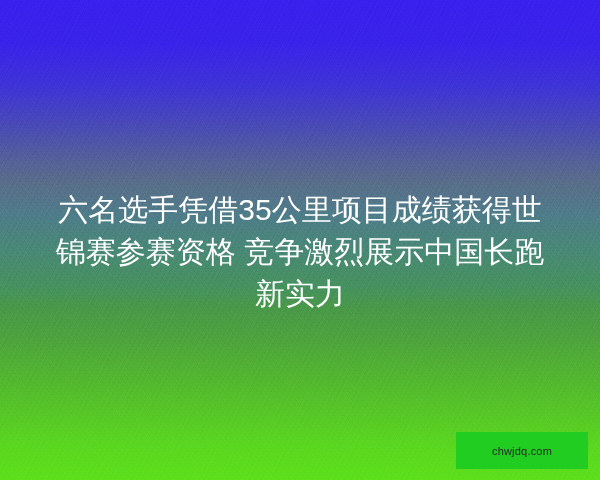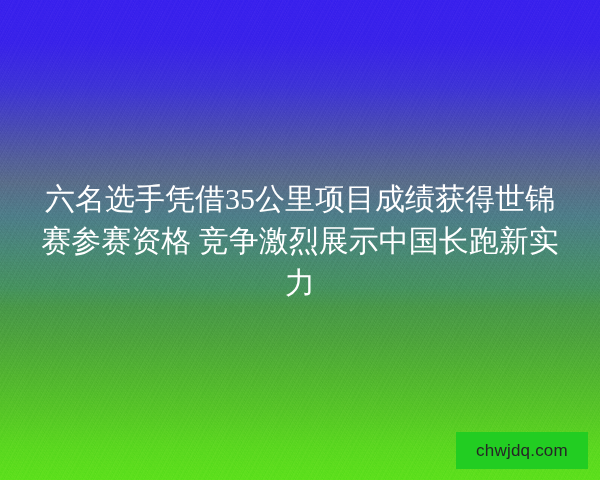--- a/index.html
+++ b/index.html
@@ -86,44 +86,44 @@
   }
   
   #headline-block {
     position: absolute;
     left: 37px;
     top: 178px;
     width: 526px;
     text-align: center;
   }
   #headline {
-    margin: 0;
+    margin: 11px;
     color: #ffffff;
     font-size: 30px;
     font-weight: 400;
     line-height: 42px;
     letter-spacing: 0px;
     word-break: break-all;
-    font-family: Liberation Serif, serif;
+    font-family: Liberation Sans, sans-serif;
   }
   
   #watermark-badge {
     position: absolute;
     left: 456px;
     top: 432px;
     width: 132px;
     height: 37px;
     background: #22cd22;
     display: flex;
     align-items: center;
     justify-content: center;
   }
   #watermark-text {
     color: #262626;
-    font-size: 17px;
+    font-size: 11px;
     font-weight: 400;
     letter-spacing: 0.2px;
     font-family: "Liberation Sans", "DejaVu Sans", sans-serif;
     white-space: nowrap;
   }
 </style>
 </head>
 <body>
 
 <div id="card">

